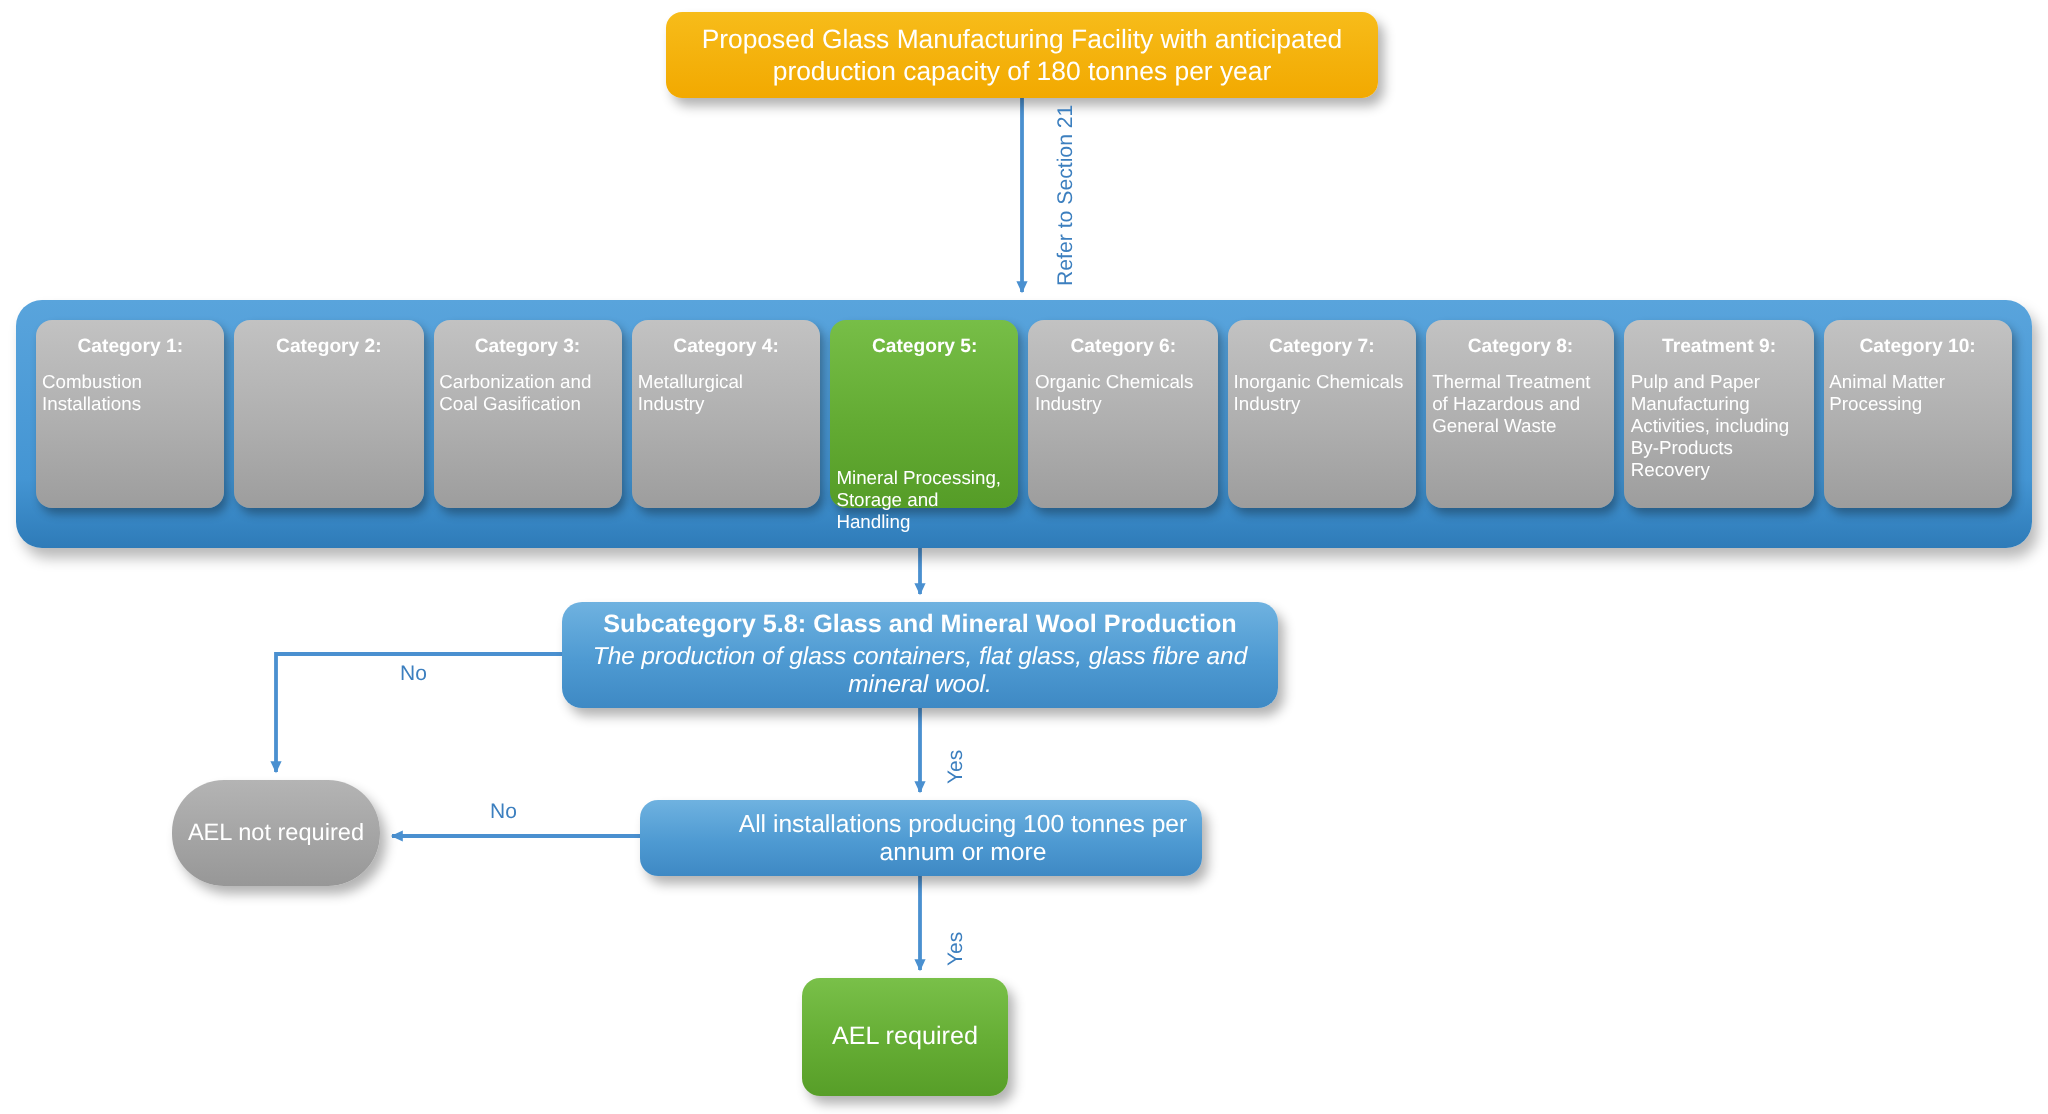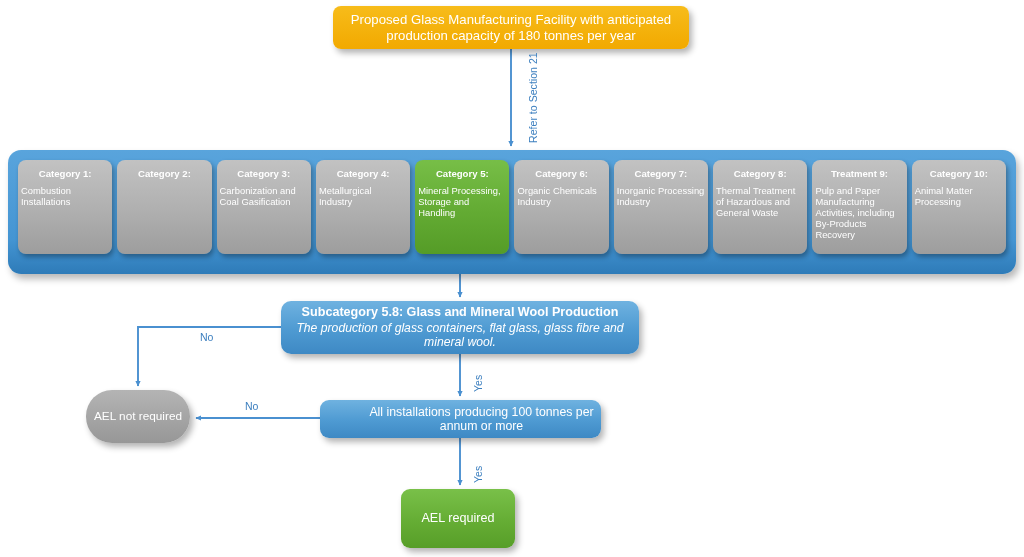--- a/index.html
+++ b/index.html
@@ -61,20 +61,21 @@
     box-shadow: 2px 3px 5px rgba(0,0,0,0.33);
     color: #ffffff;
     display: flex;
     flex-direction: column;
     align-items: center;
     padding: 8px 3px 4px;
     line-height: 1.16;
   }
   .card.green {
     background: linear-gradient(180deg,#77BE47 0%,#63AB33 55%,#559C27 100%);
+    gap: 48px;
   }
   .card .cat-title {
     font-size: 9.6px;
     font-weight: bold;
     margin-bottom: 7px;
     text-align: right;
   }
   .card .cat-desc {
     font-size: 9.4px;
   }
@@ -98,21 +99,21 @@
   }
   
   .blue-dec {
     left: 320px; top: 400px; width: 281px; height: 38px;
     background: linear-gradient(180deg,#6FB2E0 0%,#4E9AD2 55%,#3E89C4 100%);
     font-size: 12.3px;
     padding-left: 48px;
   }
   
   .green-term {
-    left: 401px; top: 489px; width: 114px; height: 59px;
+    left: 401px; top: 489px; width: 103px; height: 59px;
     background: linear-gradient(180deg,#79C049 0%,#65AD34 55%,#579E28 100%);
     font-size: 12.6px;
   }
   
   .elabel {
     position: absolute;
     color: #3C7FBF;
     font-size: 10.5px;
   }
   .elabel.vert {
@@ -186,21 +187,21 @@
         <div class="cat-desc">Mineral Processing, Storage and Handling</div>
       </div>
 
       <div class="card">
         <div class="cat-title">Category 6:</div>
         <div class="cat-desc">Organic Chemicals Industry</div>
       </div>
 
       <div class="card">
         <div class="cat-title">Category 7:</div>
-        <div class="cat-desc">Inorganic Processing Industry</div>
+        <div class="cat-desc">Inorganic Chemicals Industry</div>
       </div>
 
       <div class="card">
         <div class="cat-title">Category 8:</div>
         <div class="cat-desc">Thermal Treatment of Hazardous and General Waste</div>
       </div>
 
       <div class="card">
         <div class="cat-title">Treatment 9:</div>
         <div class="cat-desc">Pulp and Paper Manufacturing Activities, including By-Products Recovery</div>

